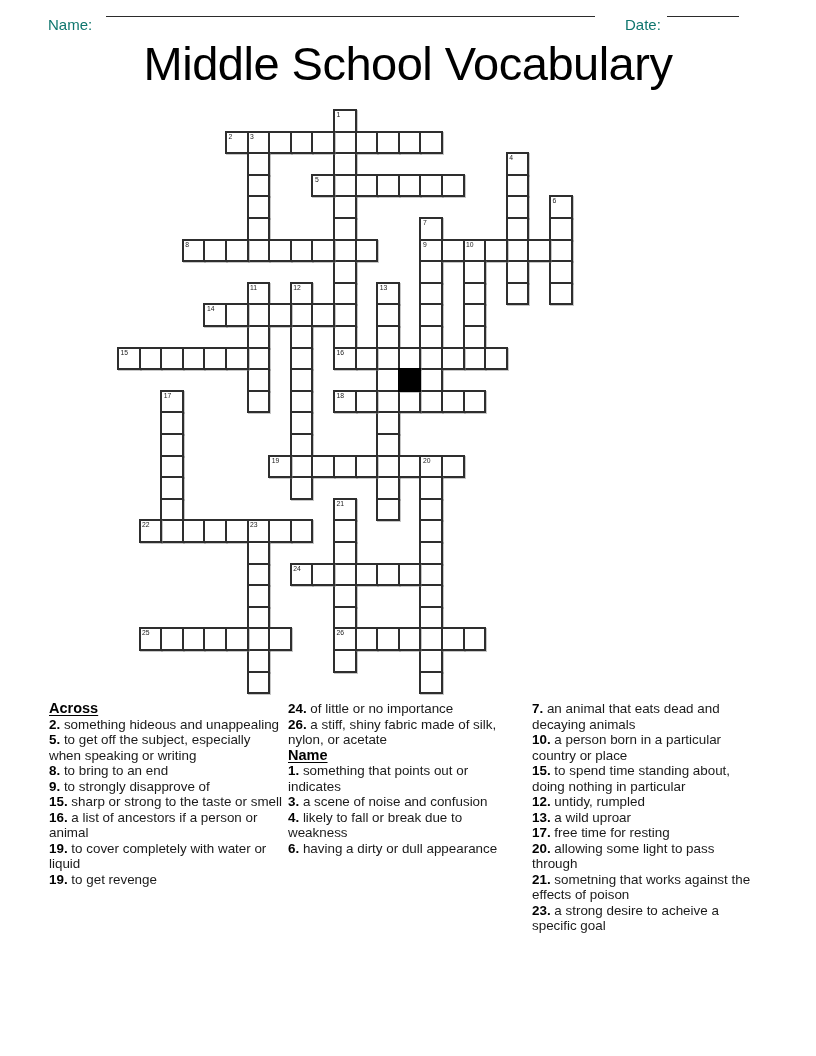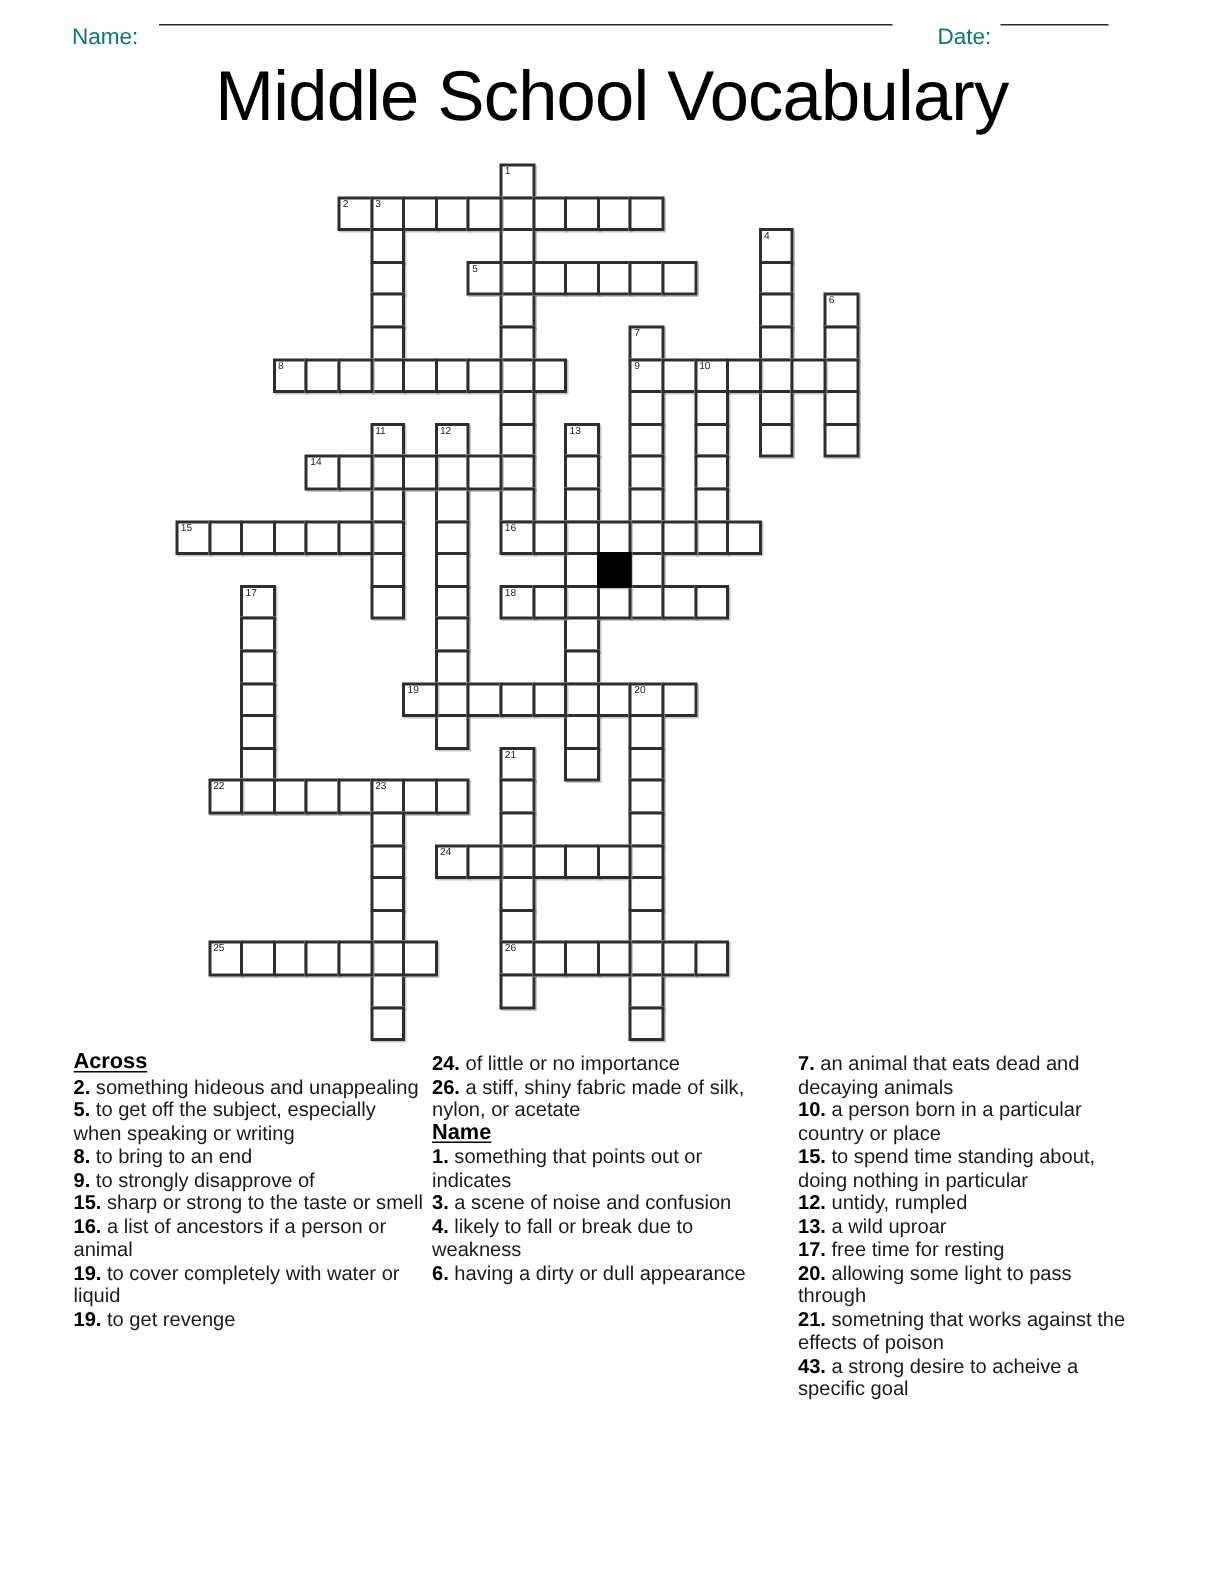--- a/index.html
+++ b/index.html
@@ -298,14 +298,14 @@
   </div>
 <div class="clues-col" style="left: 532px; width: 230px;">
     <div class="clue"><span class="n">7.</span> an animal that eats dead and decaying animals</div>
     <div class="clue"><span class="n">10.</span> a person born in a particular country or place</div>
     <div class="clue"><span class="n">15.</span> to spend time standing about, doing nothing in particular</div>
     <div class="clue"><span class="n">12.</span> untidy, rumpled</div>
     <div class="clue"><span class="n">13.</span> a wild uproar</div>
     <div class="clue"><span class="n">17.</span> free time for resting</div>
     <div class="clue"><span class="n">20.</span> allowing some light to pass through</div>
     <div class="clue"><span class="n">21.</span> sometning that works against the effects of poison</div>
-    <div class="clue"><span class="n">43.</span> a strong desire to acheive a specific goal</div>
+    <div class="clue"><span class="n">23.</span> a strong desire to acheive a specific goal</div>
   </div>
 
 </body></html>

